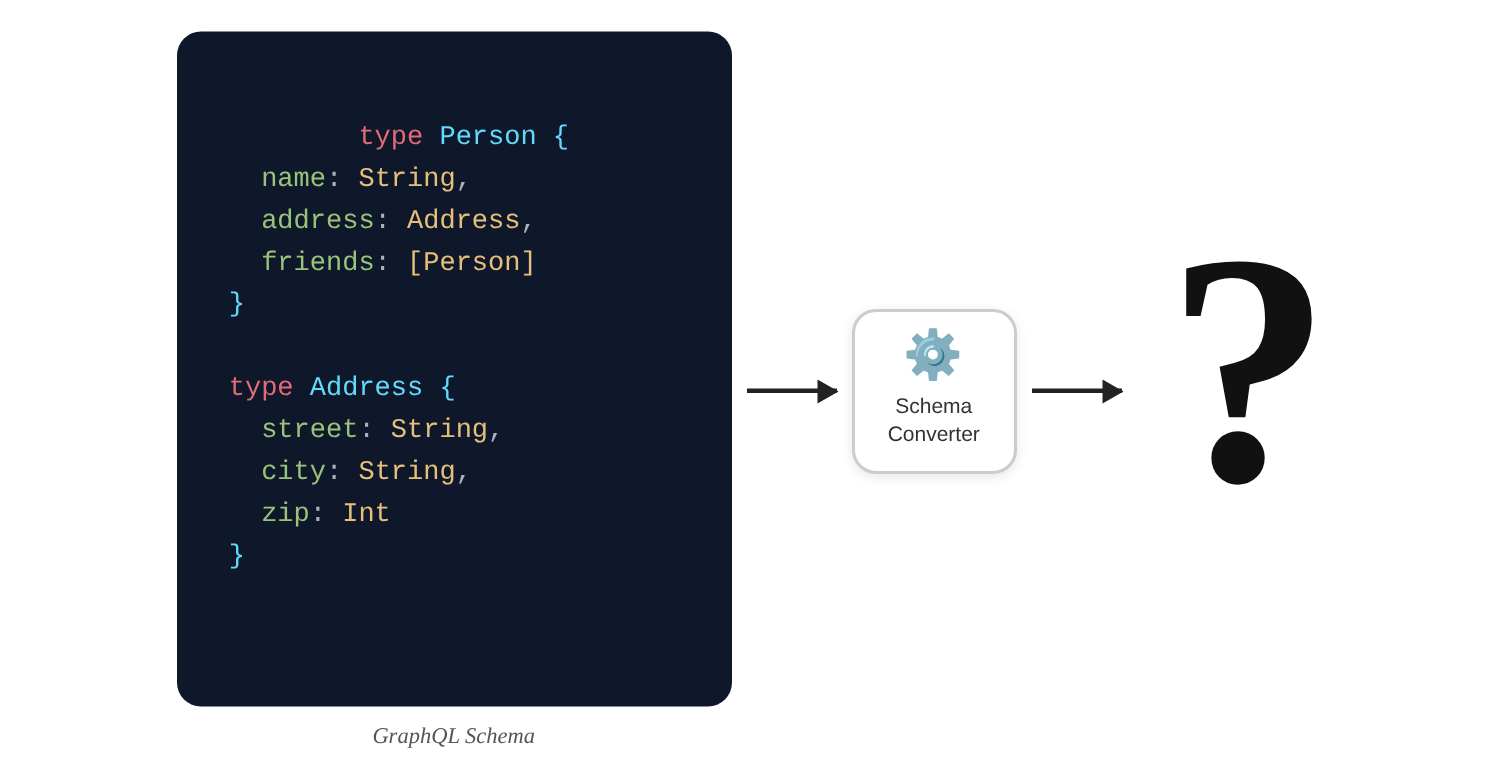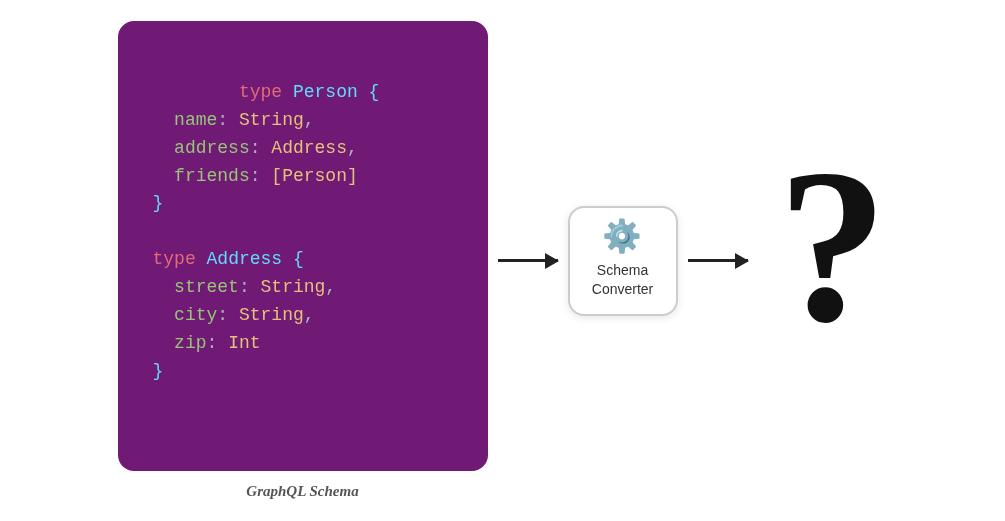--- a/index.html
+++ b/index.html
@@ -26,21 +26,21 @@
     }
 
     
     .code-panel-wrapper {
       display: flex;
       flex-direction: column;
       align-items: center;
     }
 
     .code-panel {
-      background: #701a75;
+      background: #0f172a;
       border-radius: 16px;
       padding: 30px 35px;
       width: 370px;
       min-height: 450px;
       display: flex;
       flex-direction: column;
       justify-content: flex-start;
     }
 
     .code-block {
@@ -55,21 +55,20 @@
     .colon      { color: #abb2bf; }   
     .type-ref   { color: #e5c07b; }   
     .brace      { color: #61dafb; }   
 
     .code-caption {
       margin-top: 12px;
       font-family: Georgia, serif;
       font-style: italic;
       font-size: 15px;
       color: #555;
-      font-weight: bold;
     }
 
     
     .arrow {
       display: flex;
       align-items: center;
       margin: 0 10px;
     }
 
     .arrow-line {

